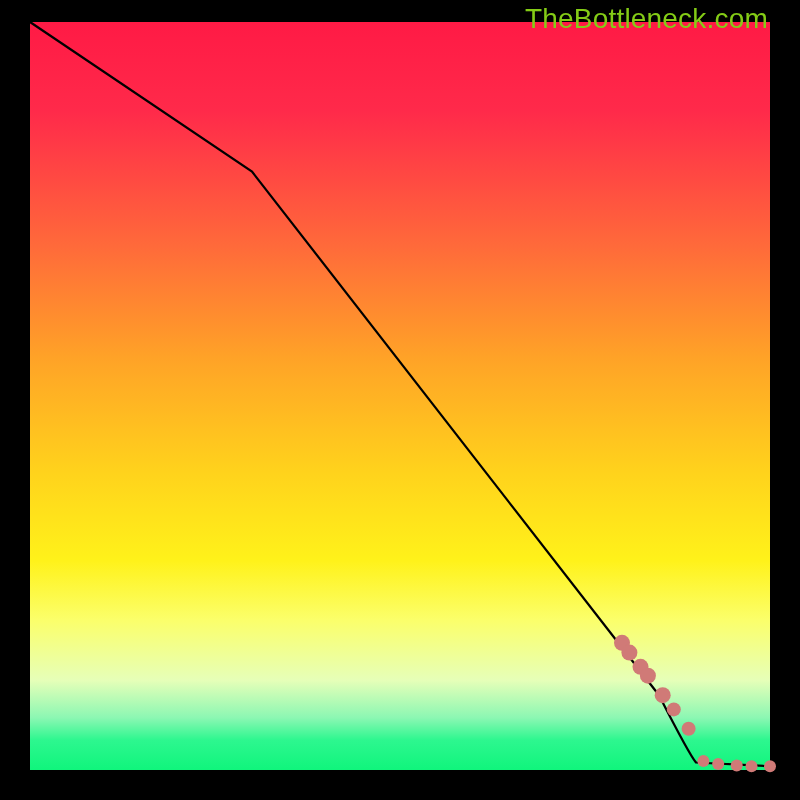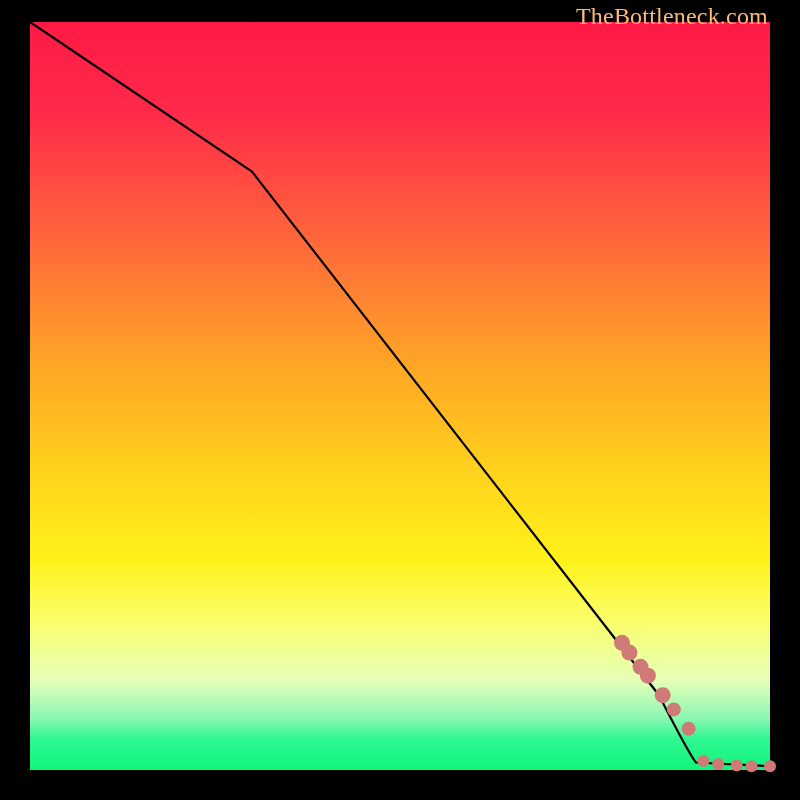--- a/index.html
+++ b/index.html
@@ -35,25 +35,24 @@
       #e6ffb8 88%,
       #8cf7b3 93%,
       #2df78f 96%,
       #10f57c 100%
     );
   }
   .watermark {
     position: absolute;
     top: 3px;
     right: 32px;
-    color: #fdba74;
-    font-size: 24px;
+    color: #84cc16;
+    font-size: 28px;
     font-weight: 400;
     letter-spacing: 0.2px;
-    font-family: Liberation Serif, serif;
   }
   svg.overlay {
     position: absolute;
     left: 30px;
     top: 22px;
     width: 740px;
     height: 748px;
     overflow: visible;
   }
   .curve {

